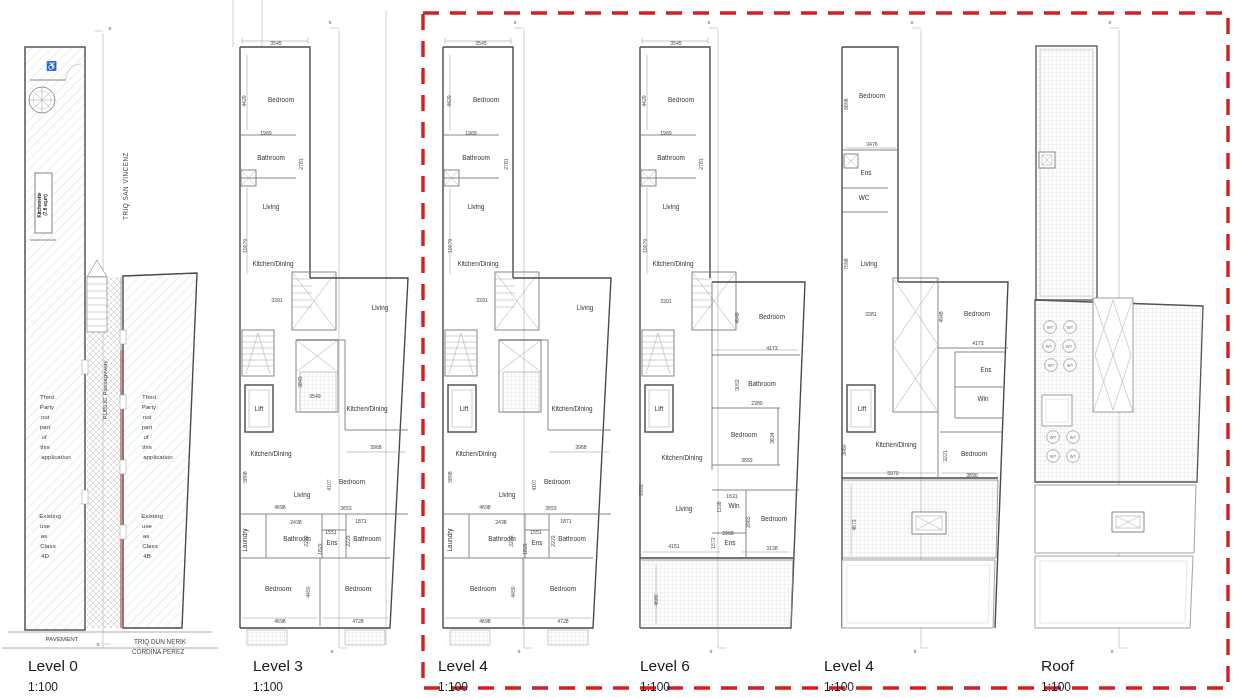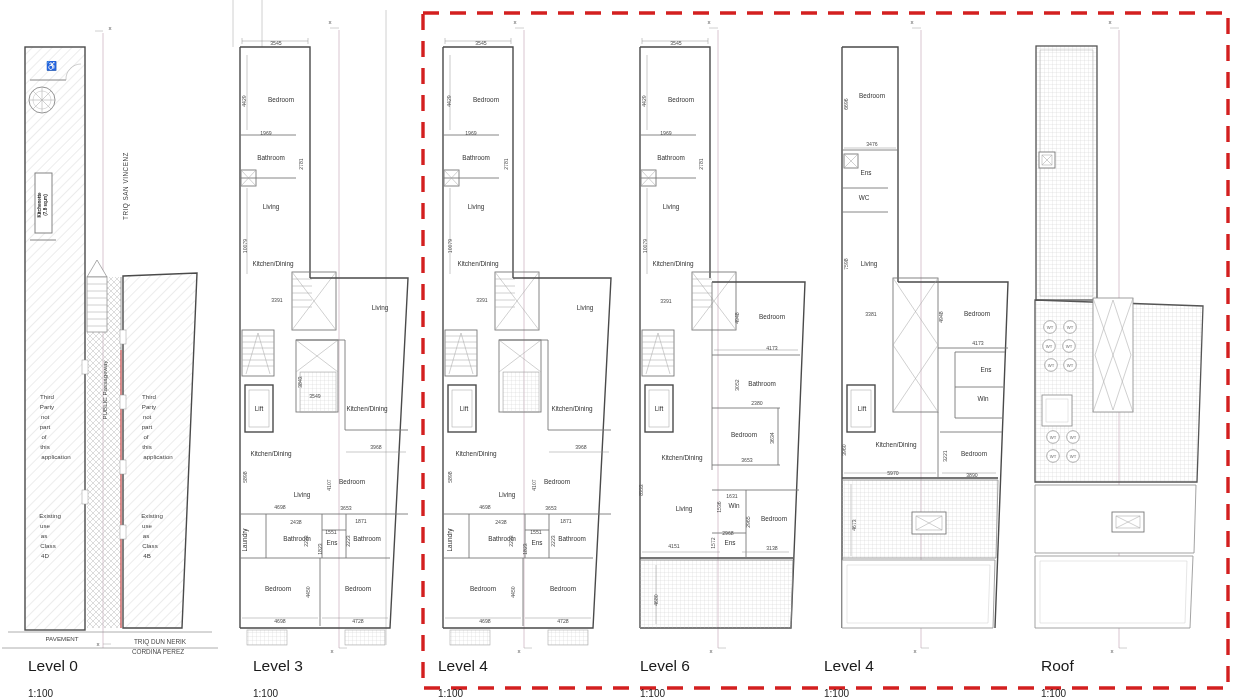--- a/index.html
+++ b/index.html
@@ -18,21 +18,21 @@
   text.room{font-size:6.4px;fill:#333}
   text.mark{font-size:6.2px;fill:#555}
   text.note{font-size:6.2px;fill:#444}
   text.tiny{font-size:4.6px;fill:#222;font-weight:bold}
   text.street{font-size:6.4px;fill:#444;letter-spacing:.5px}
   text.street2{font-size:6.4px;fill:#444}
   text.sym{font-size:9px;fill:#333}
   text.wtl{font-size:4.2px;fill:#666}
   .plan-title{position:absolute;color:#1a1a1a}
   .plan-title .t{font-size:15.5px}
-  .plan-title .s{font-size:10px;margin-top:13px}
+  .plan-title .s{font-size:12px;margin-top:5px}
 </style>
 </head>
 <body>
 
 <svg class="sheet" width="1240" height="698" viewBox="0 0 1240 698">
   <defs>
     <pattern id="hA" width="7" height="7" patternUnits="userSpaceOnUse" patternTransform="rotate(45)">
       <line x1="0" y1="0" x2="0" y2="7" stroke="#c9c9c9" stroke-width="0.7"></line>
     </pattern>
     <pattern id="hX" width="6" height="6" patternUnits="userSpaceOnUse">

